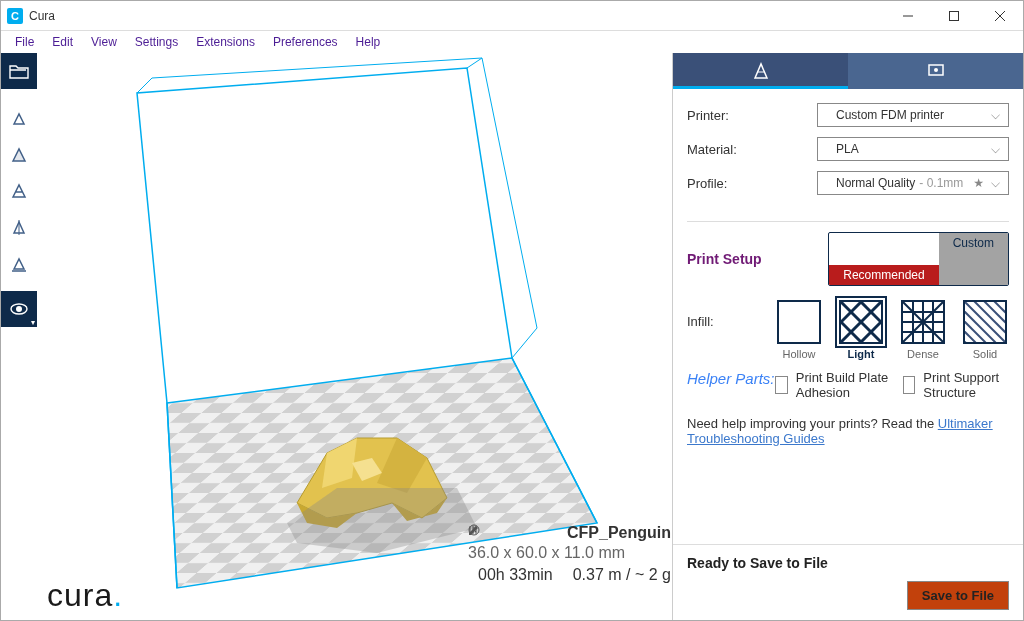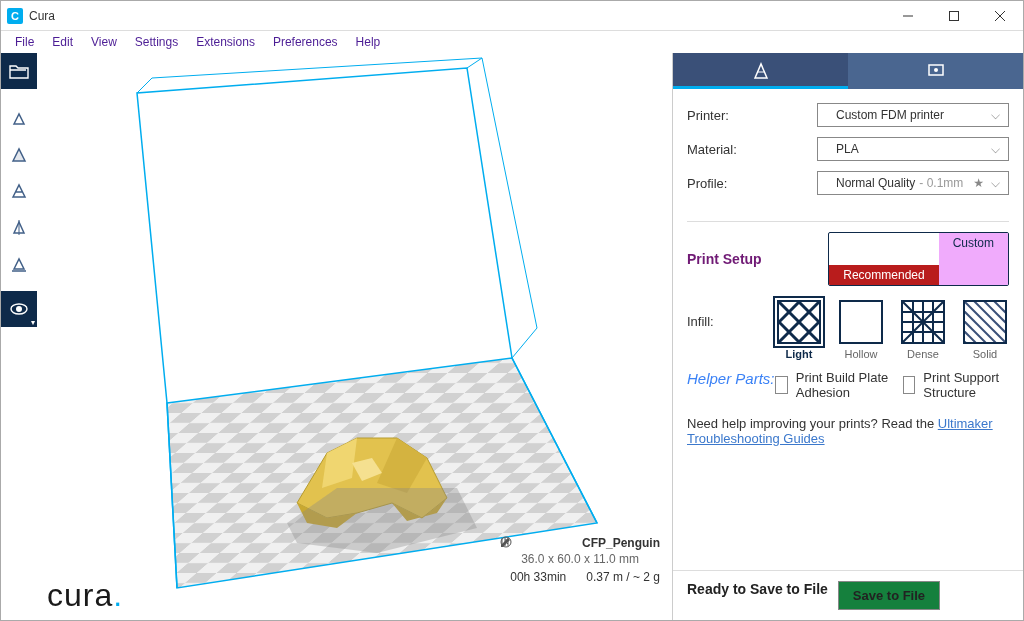--- a/index.html
+++ b/index.html
@@ -17,21 +17,21 @@
 .main-area { flex: 1; display: flex; min-height: 0; }
 
 .left-toolbar { width: 36px; background: #fff; display: flex; flex-direction: column; }
 .left-toolbar .tool-btn { width: 36px; height: 36px; display: flex; align-items: center; justify-content: center; }
 .left-toolbar .open-btn { background: #0e2a4a; color: #fff; }
 .left-toolbar .spacer { height: 12px; }
 .left-toolbar .view-btn { background: #0e2a4a; color: #fff; margin-top: 10px; position: relative; }
 
 .viewport { flex: 1; position: relative; background: #fff; overflow: hidden; border-right: 1px solid #ccc; }
 .viewport svg { position: absolute; top: 0; left: 0; }
-.vp-info { position: absolute; right: 12px; bottom: 36px; text-align: center; color: #333; font-size: 12px; }
+.vp-info { position: absolute; right: 1px; bottom: 36px; text-align: left; color: #333; font-size: 16px; }
 .vp-info .model-name { font-weight: 600; display: flex; align-items: center; justify-content: flex-end; gap: 6px; }
 .vp-info .dims { color: #666; margin-top: 2px; }
 .vp-info .stats { display: flex; align-items: center; justify-content: flex-end; gap: 10px; margin-top: 4px; color: #333; }
 .logo { position: absolute; left: 10px; bottom: 6px; font-size: 32px; font-weight: 300; letter-spacing: 1px; color: #1a1a1a; display: flex; align-items: baseline; }
 .logo .dot { color: #00adef; font-size: 32px; }
 
 .right-panel { width: 350px; display: flex; flex-direction: column; background: #fff; }
 
 .stage-tabs { height: 36px; display: flex; background: #4a6690; }
 .stage-tab { flex: 1; display: flex; align-items: center; justify-content: center; color: #fff; position: relative; }
@@ -45,21 +45,21 @@
 .setting-row .select-box .caret { position: absolute; right: 8px; color: #888; }
 .setting-row .select-box.profile { color: #333; }
 .setting-row .select-box.profile .muted { color: #999; margin-left: 4px; }
 .setting-row .select-box.profile .star { position: absolute; right: 24px; color: #888; }
 
 .divider { height: 1px; background: #ddd; margin: 6px 14px; }
 
 .print-setup-header { display: flex; align-items: center; padding: 4px 14px 10px 14px; }
 .print-setup-header .ps-title { font-weight: bold; font-size: 14px; color: #701a75; flex: 1; }
 .print-setup-header .toggle { display: flex; border: 1px solid #0e2a4a; border-radius: 2px; overflow: hidden; }
-.print-setup-header .toggle-btn { padding: 3px 14px; font-size: 12px; background: #f0abfc; color: #0e2a4a; }
+.print-setup-header .toggle-btn { padding: 3px 14px; font-size: 12px; background: #a3a3a3; color: #0e2a4a; }
 .print-setup-header .toggle-btn.active { background: #b91c1c; color: #fff; margin-top: 32px; }
 
 .infill-row { display: flex; padding: 4px 14px; align-items: flex-start; }
 .infill-row .lab { width: 130px; font-size: 13px; color: #333; padding-top: 14px; }
 .infill-options { display: flex; gap: 14px; }
 .infill-opt { display: flex; flex-direction: column; align-items: center; width: 48px; }
 .infill-opt .box { width: 44px; height: 44px; border: 2px solid #0e2a4a; }
 .infill-opt.selected .box { outline: 2px solid #0e2a4a; outline-offset: 2px; }
 .infill-opt .cap { font-size: 11px; margin-top: 4px; color: #666; }
 .infill-opt.selected .cap { color: #0e2a4a; font-weight: 600; }
@@ -68,24 +68,24 @@
 .helper-row .lab { width: 130px; font-size: 15px; color: #3b82f6; font-style: italic; }
 .helper-opts { display: flex; flex-direction: row; gap: 10px; }
 .helper-opts .opt { display: flex; align-items: center; gap: 8px; font-size: 13px; color: #333; }
 .helper-opts .cb { width: 18px; height: 18px; border: 1px solid #888; background: #fff; }
 
 .help-link { padding: 10px 14px; font-size: 13px; color: #333; }
 .help-link a { color: #3b78cc; text-decoration: underline; }
 
 .right-panel .fill { flex: 1; }
 
-.status-bar { border-top: 1px solid #ddd; padding: 10px 14px; display: flex; flex-direction: row; gap: 10px; }
+.status-bar { border-top: 1px solid #ddd; padding: 10px 14px; display: flex; flex-direction: column; gap: 10px; }
 .status-bar .ready-txt { font-weight: bold; font-size: 14px; color: #222; }
 .status-bar .actions { display: flex; justify-content: flex-end; }
-.status-bar .save-btn { border: 1px solid #888; padding: 6px 14px; font-size: 13px; background: #15803d; font-weight: 600; color: #222; }
+.status-bar .save-btn { border: 1px solid #888; padding: 6px 14px; font-size: 13px; background: #c2410c; font-weight: 600; color: #222; }
 </style>
 </head>
 <body>
 
 <div class="titlebar">
   <div class="app-icon">C</div>
   <div class="title">Cura</div>
   <div class="win-controls">
     <div class="win-btn">
       <svg width="10" height="10">
@@ -273,36 +273,36 @@
       <div class="ps-title">Print Setup</div>
       <div class="toggle">
         <div class="toggle-btn active">Recommended</div>
         <div class="toggle-btn">Custom</div>
       </div>
     </div>
 
     <div class="infill-row">
       <div class="lab">Infill:</div>
       <div class="infill-options">
+        <div class="infill-opt">
+          <div class="box" style="background:#fff"></div>
+          <div class="cap">Hollow</div>
+        </div>
         <div class="infill-opt selected">
           <div class="box">
             <svg width="40" height="40">
               <line x1="0" y1="0" x2="40" y2="40" stroke="#0e2a4a" stroke-width="3"></line>
               <line x1="0" y1="40" x2="40" y2="0" stroke="#0e2a4a" stroke-width="3"></line>
               <line x1="20" y1="0" x2="40" y2="20" stroke="#0e2a4a" stroke-width="3"></line>
               <line x1="0" y1="20" x2="20" y2="40" stroke="#0e2a4a" stroke-width="3"></line>
               <line x1="0" y1="20" x2="20" y2="0" stroke="#0e2a4a" stroke-width="3"></line>
               <line x1="20" y1="40" x2="40" y2="20" stroke="#0e2a4a" stroke-width="3"></line>
             </svg>
           </div>
           <div class="cap">Light</div>
-        </div>
-        <div class="infill-opt">
-          <div class="box" style="background:#fff"></div>
-          <div class="cap">Hollow</div>
         </div>
         <div class="infill-opt">
           <div class="box">
             <svg width="40" height="40">
               <g stroke="#0e2a4a" stroke-width="2">
                 <line x1="0" y1="10" x2="40" y2="10"></line>
                   <line x1="0" y1="20" x2="40" y2="20"></line>
                   <line x1="0" y1="30" x2="40" y2="30"></line>
                 <line x1="10" y1="0" x2="10" y2="40"></line>
                   <line x1="20" y1="0" x2="20" y2="40"></line>

